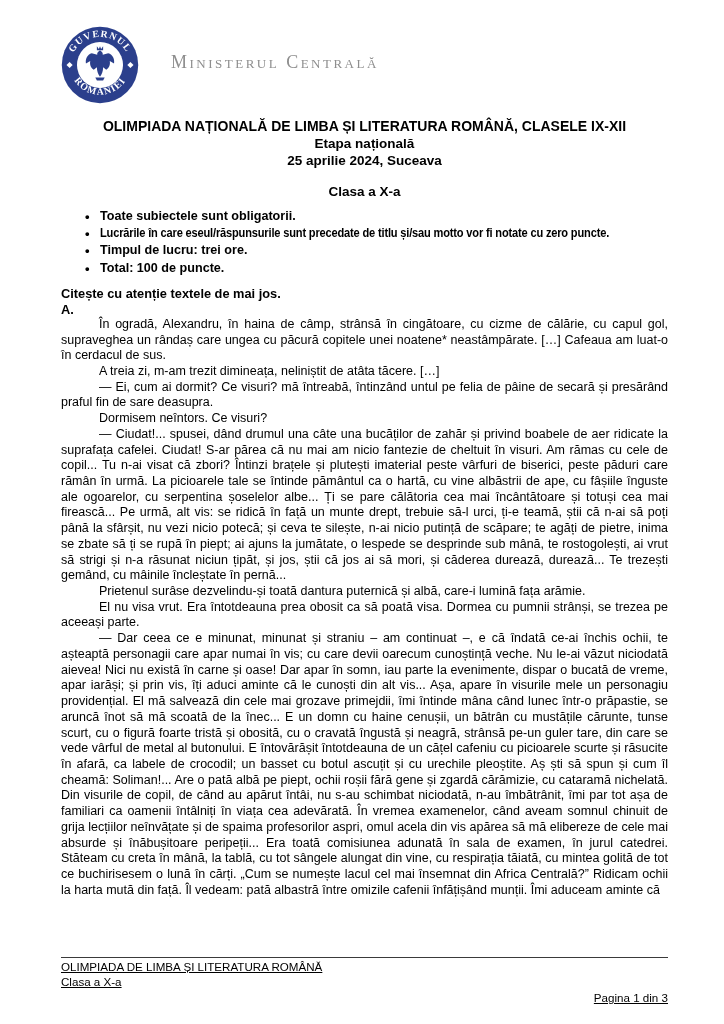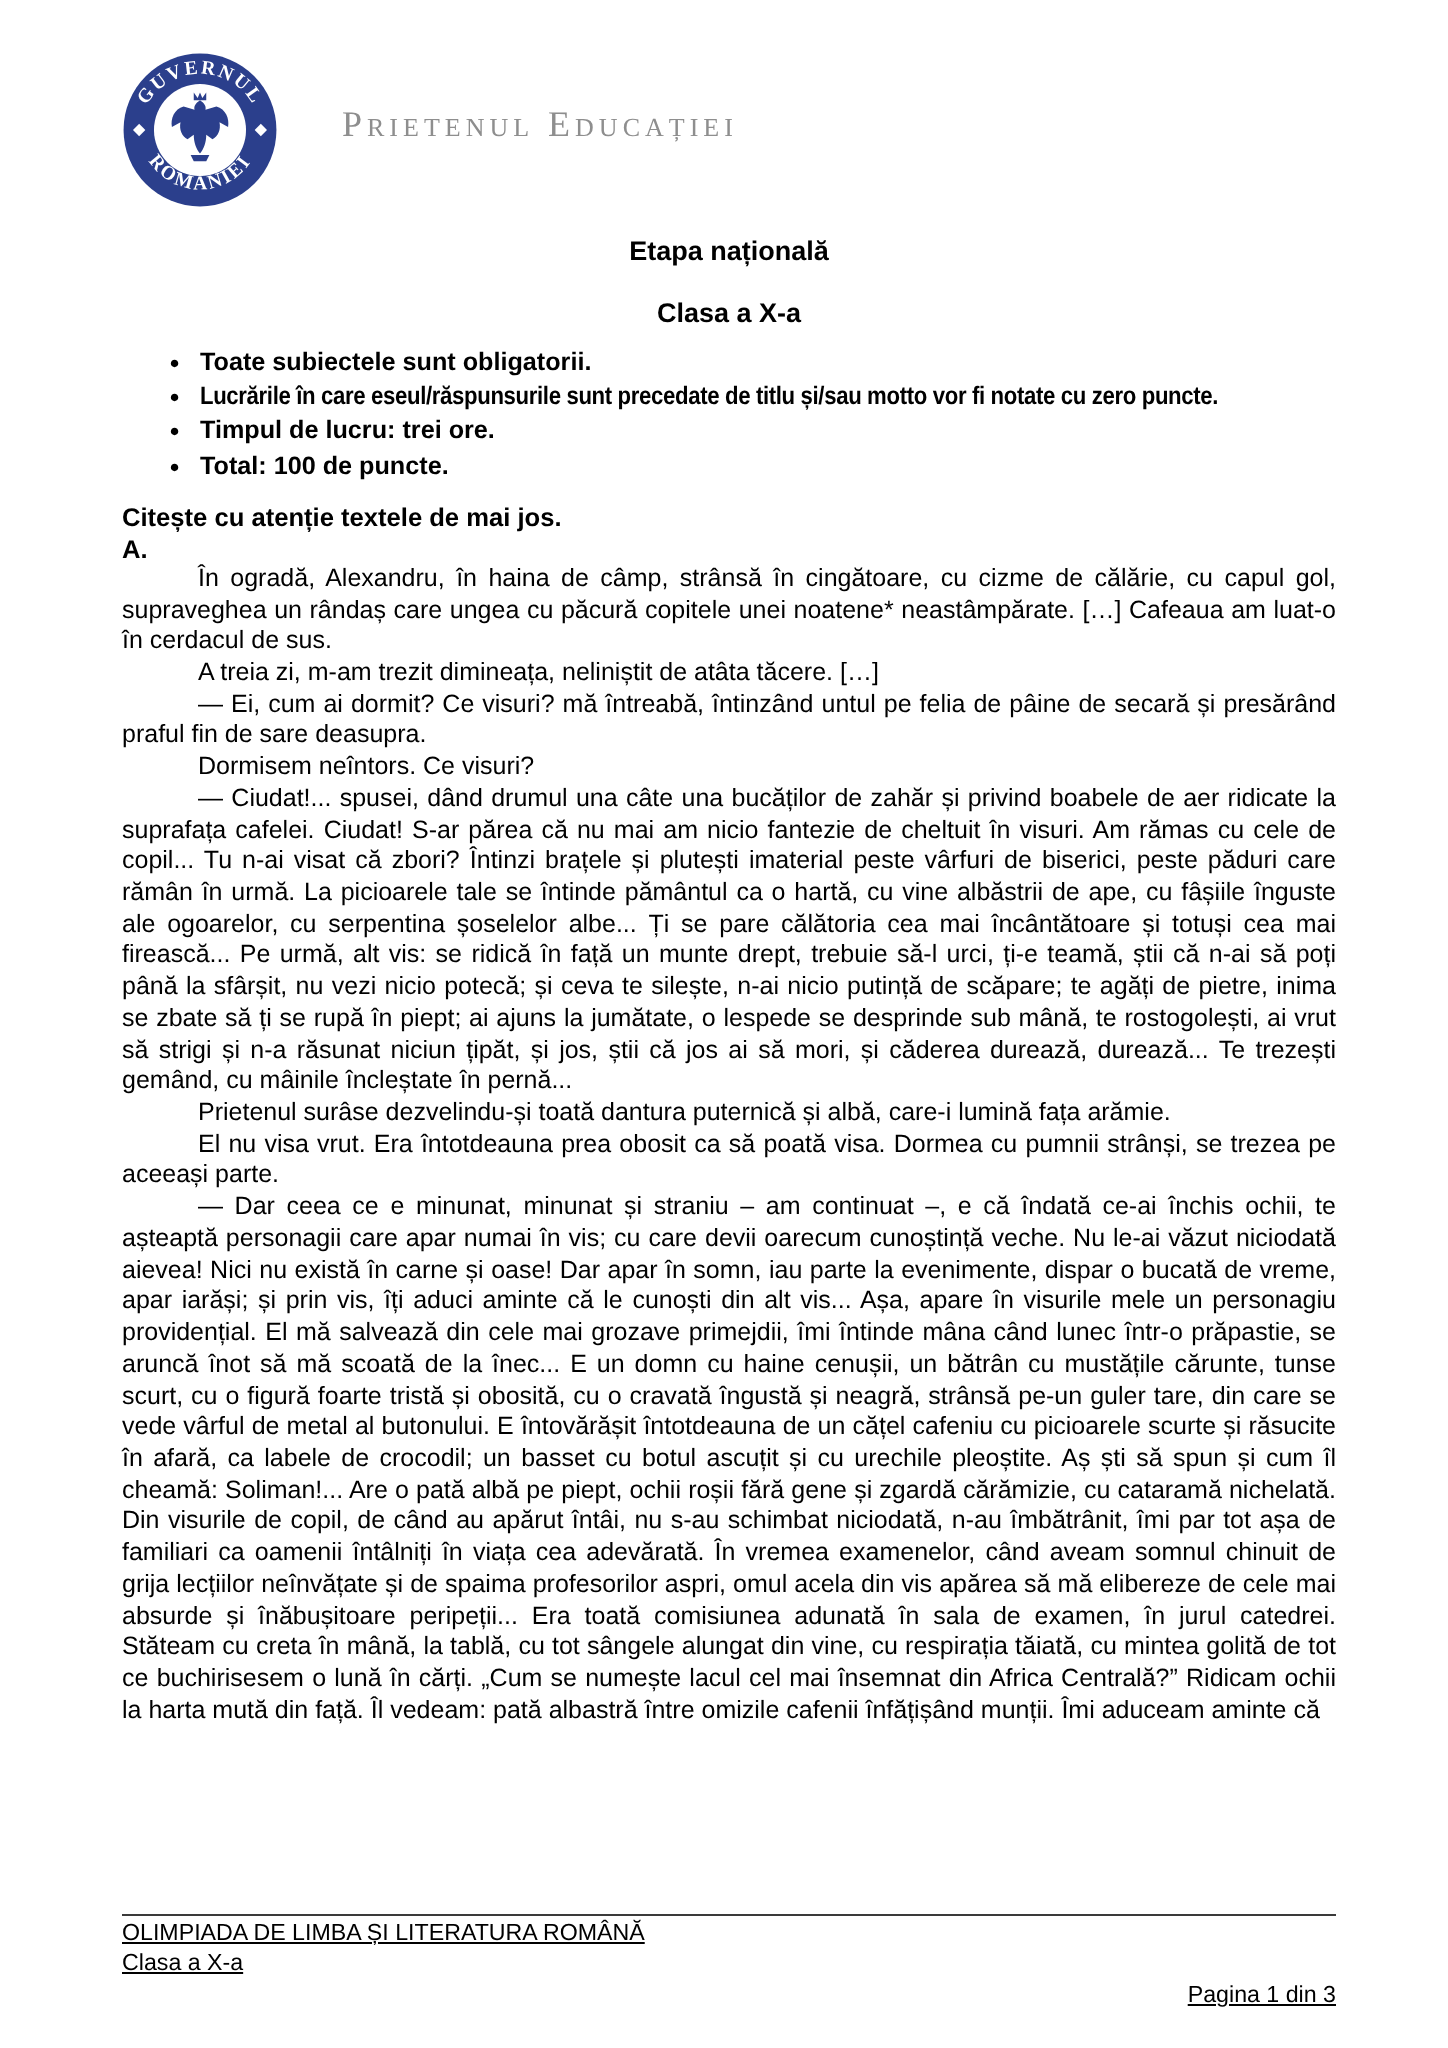--- a/index.html
+++ b/index.html
@@ -107,25 +107,27 @@
         <textPath href="#arcBottom" startOffset="50%">ROMÂNIEI</textPath>
       </text>
       <rect x="8.2" y="47.2" width="5.6" height="5.6" fill="#ffffff" transform="rotate(45 11 50)"></rect>
       <rect x="86.2" y="47.2" width="5.6" height="5.6" fill="#ffffff" transform="rotate(45 89 50)"></rect>
       <g fill="#2b3f8c">
         <path d="M46 26 l2.5 3.5 L50 26 l1.5 3.5 L54 26 v5 h-8 z"></path>
         <path d="M50 31 c-3 2 -4 4 -3.5 6 l-7 -2 c-6 1.5 -8.5 8 -7.5 13 l5.5 -3 c-1 5 1 9 4.5 11 l4 -3 c0 5 1.5 9 4 12 c2.5 -3 4 -7 4 -12 l4 3 c3.5 -2 5.5 -6 4.5 -11 l5.5 3 c1 -5 -1.5 -11.5 -7.5 -13 l-7 2 c0.5 -2 -0.5 -4 -3.5 -6 z"></path>
         <path d="M44 66 h12 l-2 4 h-8 z"></path>
       </g>
     </svg>
-    <div class="ministry">Prietenul Educației</div>
+    <div class="ministry">Ministerul Centrală</div>
   </header>
 
   <div class="title-block">
+    <div class="title-main">OLIMPIADA NAȚIONALĂ DE LIMBA ȘI LITERATURA ROMÂNĂ, CLASELE IX-XII</div>
     <div class="title-sub">Etapa națională</div>
+    <div class="title-sub">25 aprilie 2024, Suceava</div>
     <div class="class-line">Clasa a X-a</div>
   </div>
 
   <ul class="rules">
     <li><span>Toate subiectele sunt obligatorii.</span></li>
     <li><span class="condensed">Lucrările în care eseul/răspunsurile sunt precedate de titlu și/sau motto vor fi notate cu zero puncte.</span></li>
     <li><span>Timpul de lucru: trei ore.</span></li>
     <li><span>Total: 100 de puncte.</span></li>
   </ul>
 

